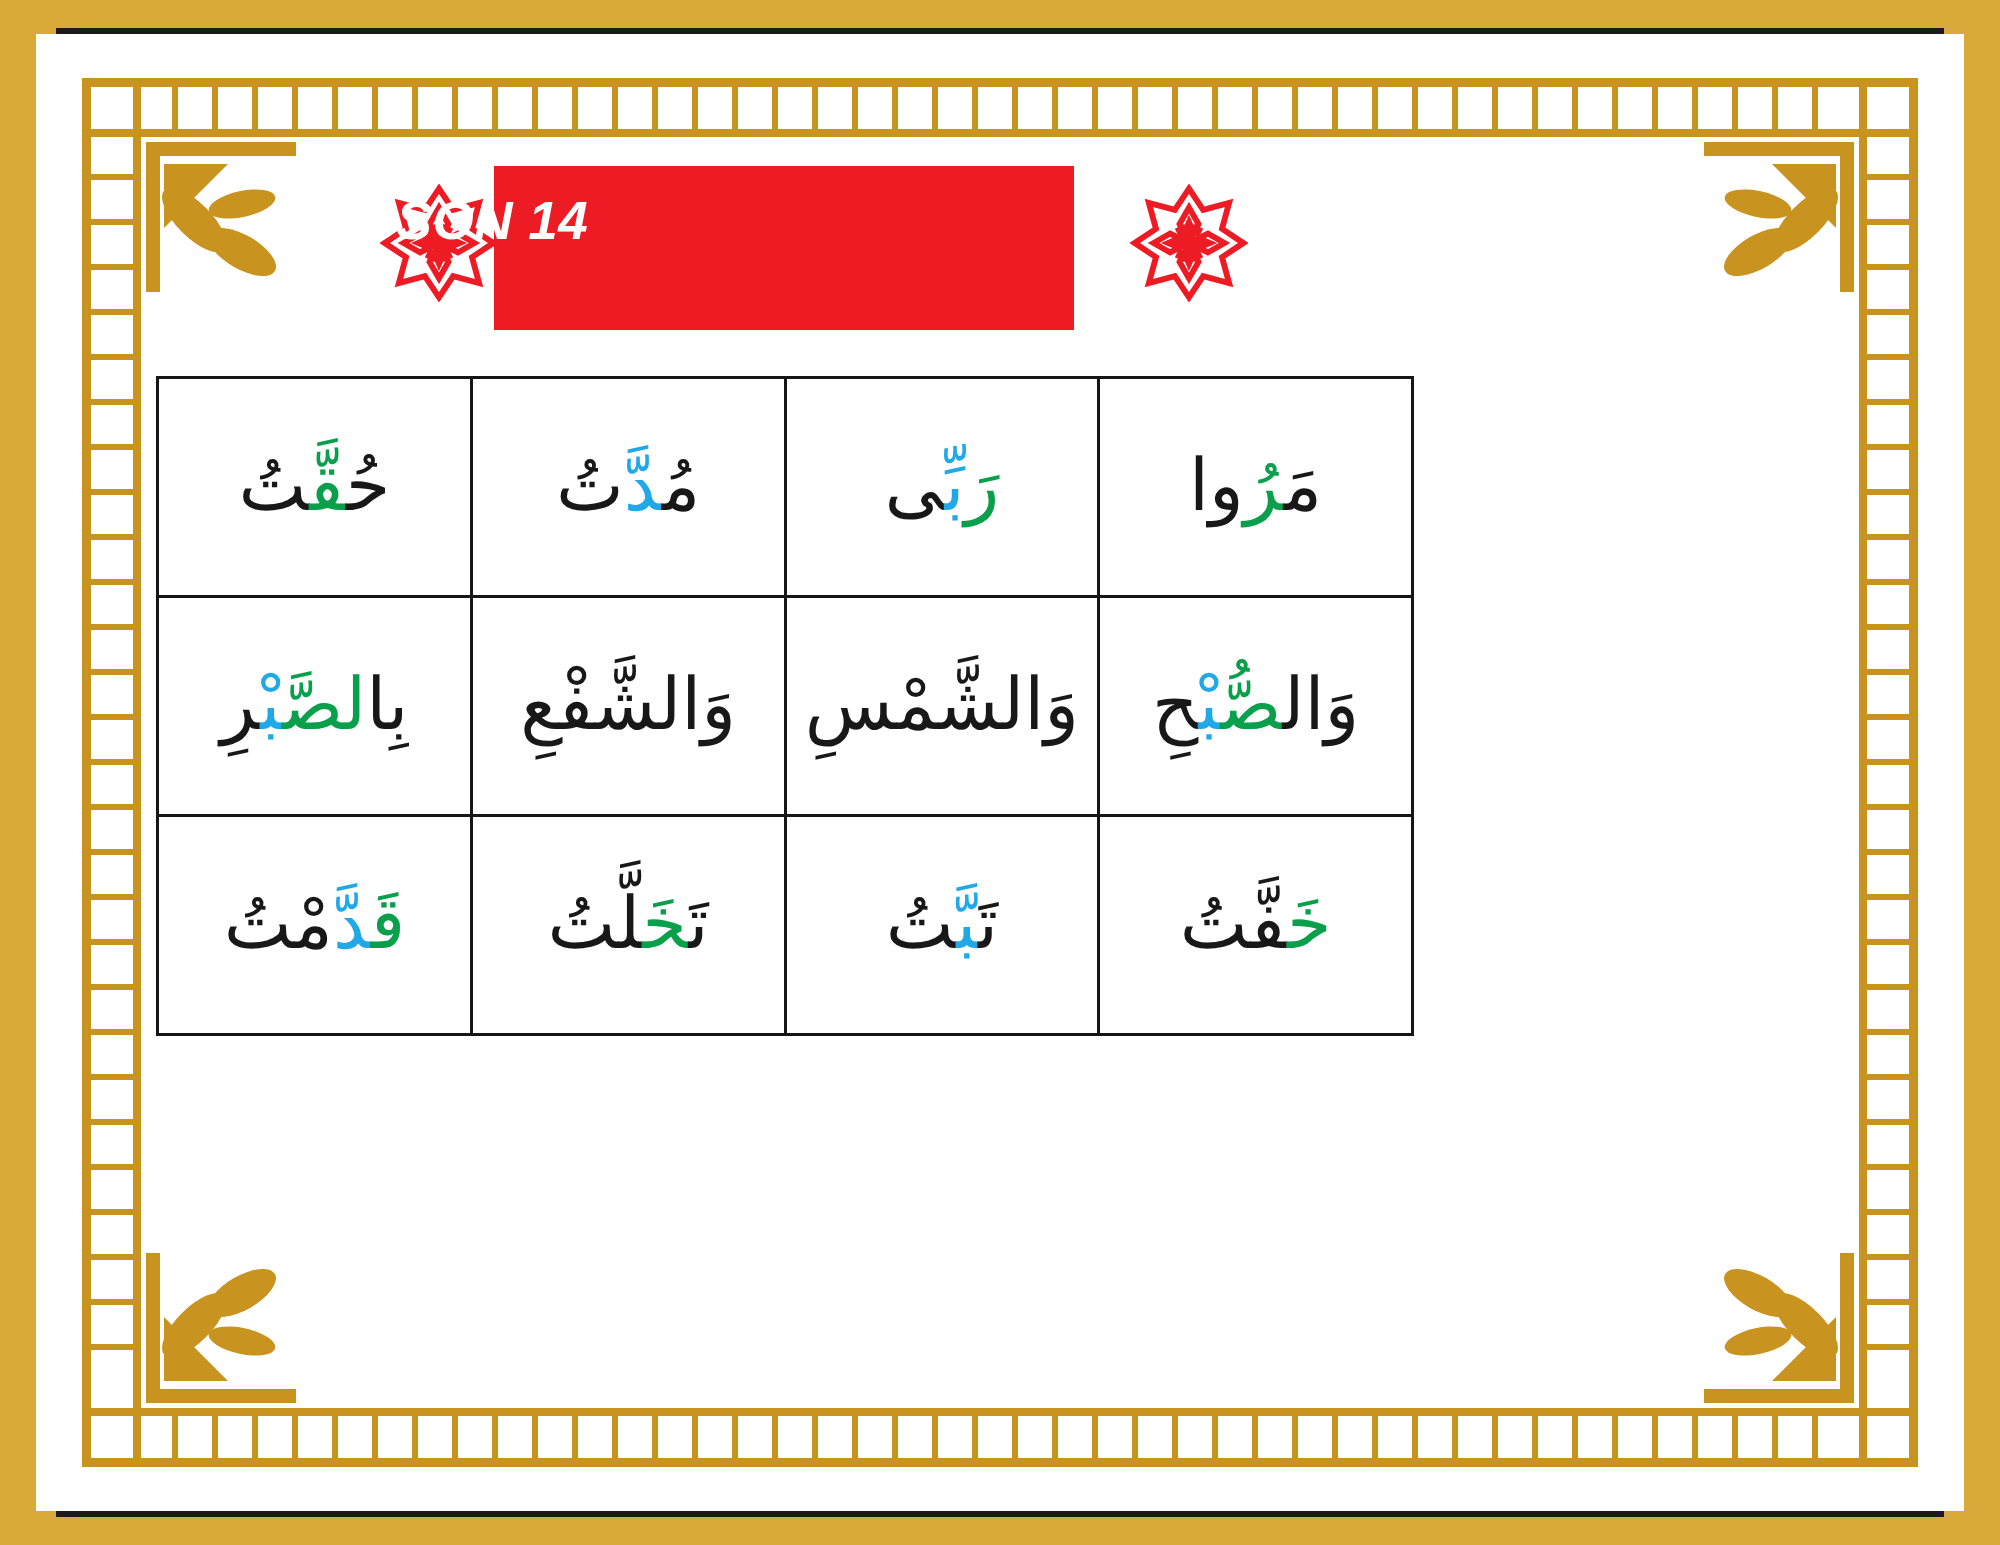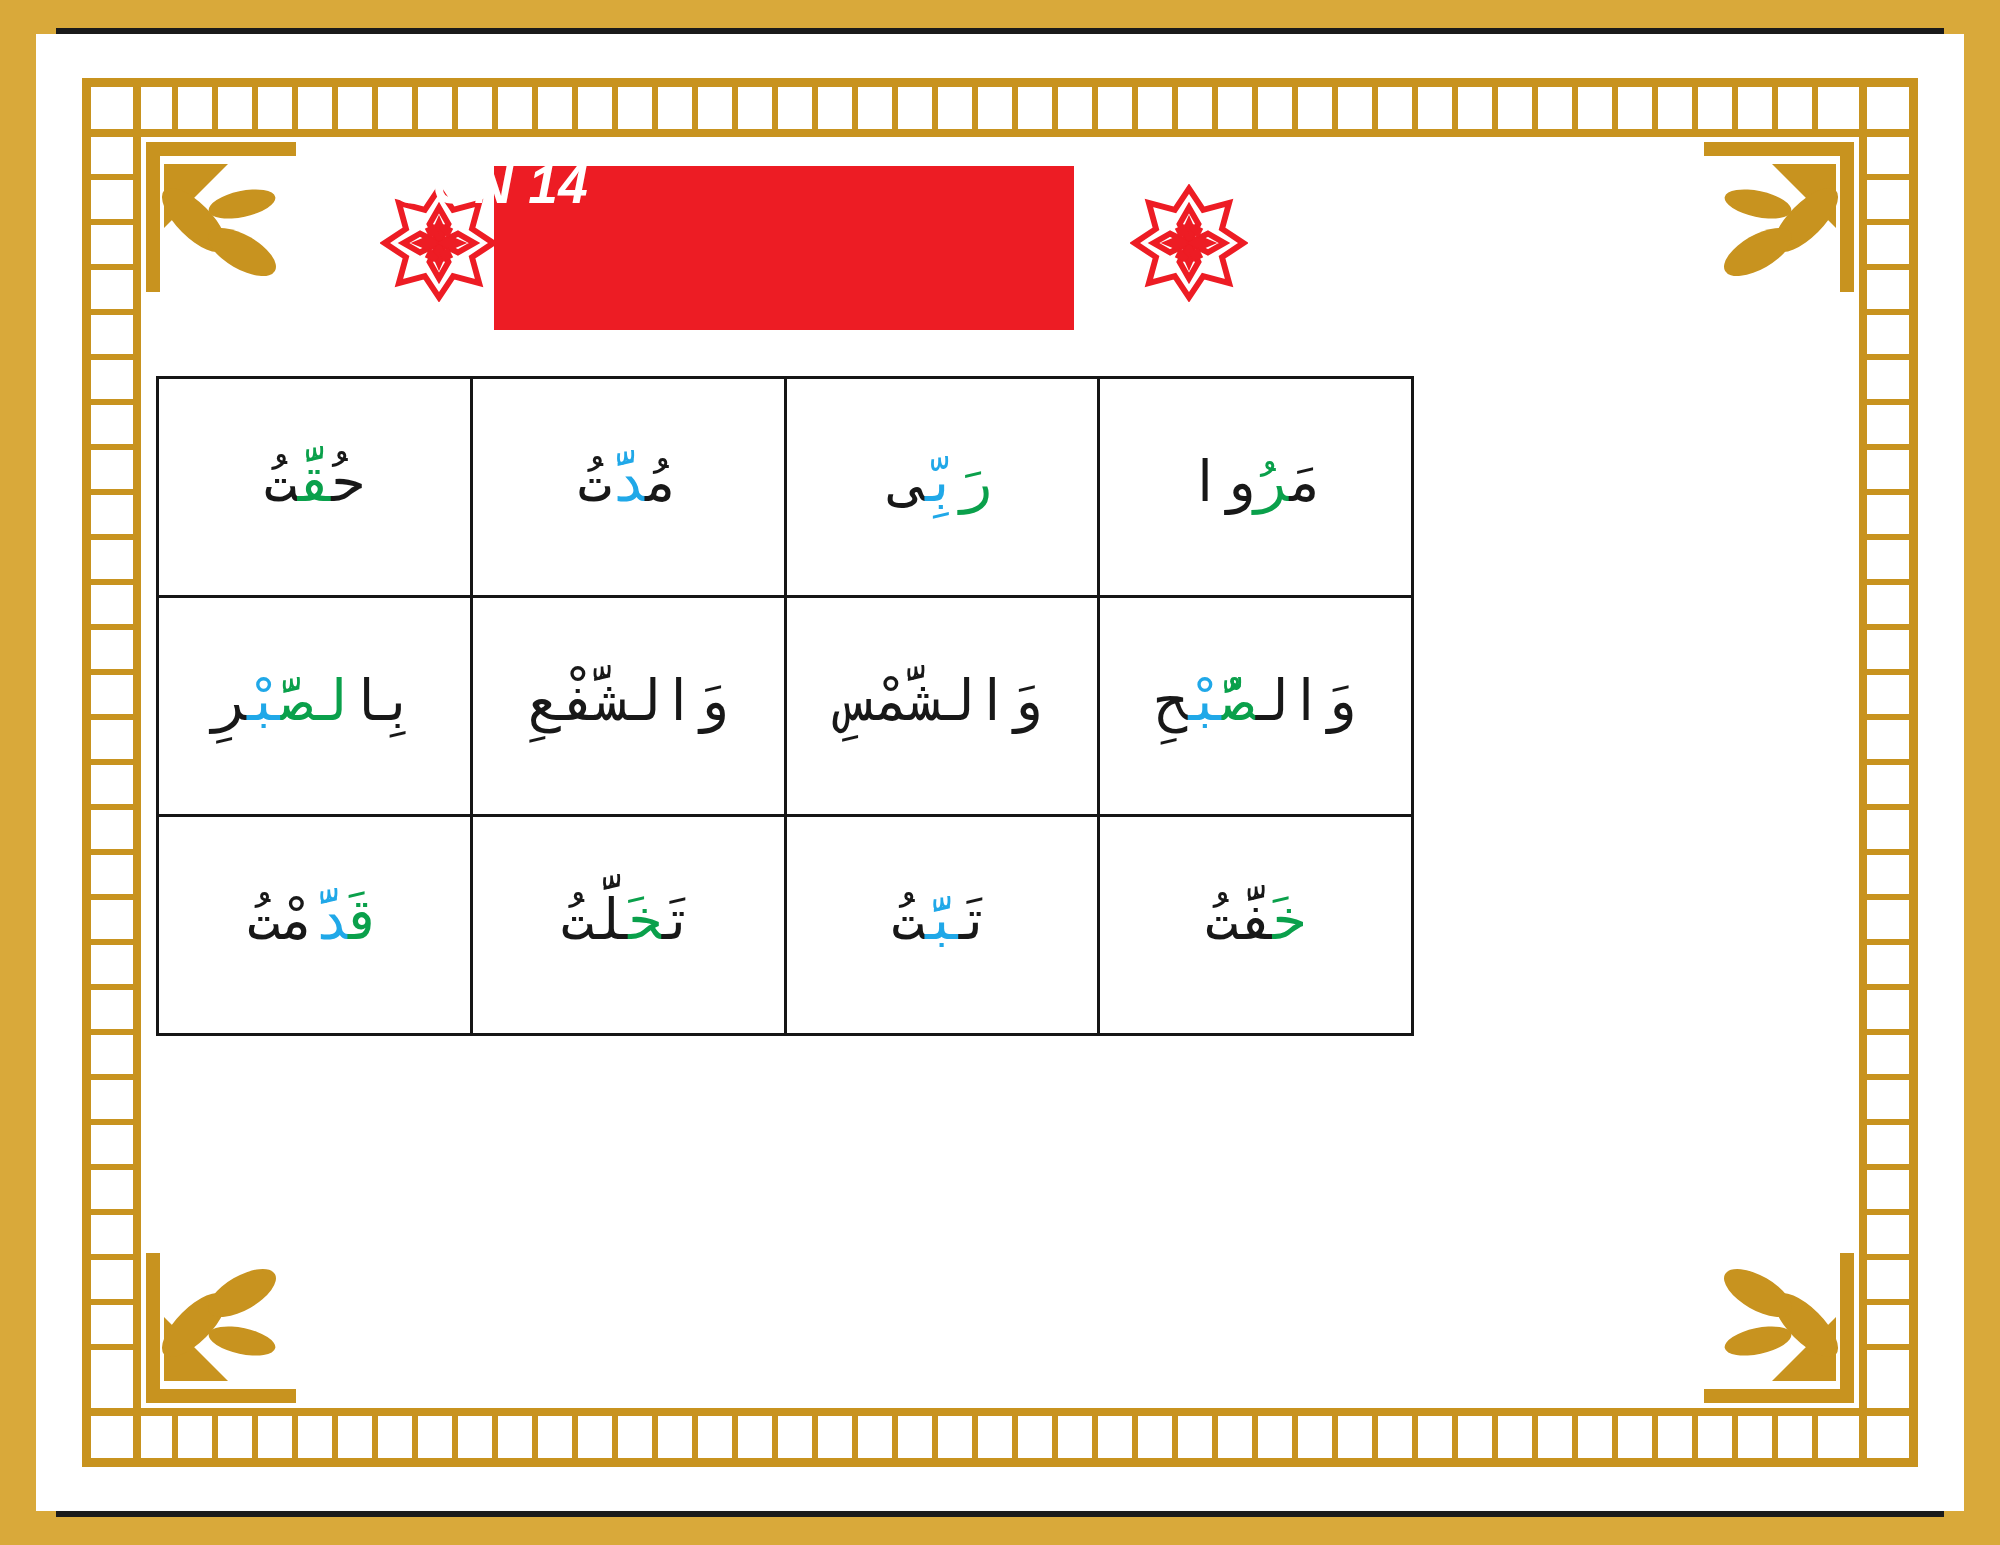--- a/index.html
+++ b/index.html
@@ -94,21 +94,21 @@
     font-style: italic;
     font-weight: bold;
     font-size: 53px;
     line-height: 62px;
     letter-spacing: 0.5px;
     white-space: nowrap;
     text-align: left;
     padding-left: 42px;
     box-sizing: border-box;
   }
-  #title-line-1 { padding-left: 130px; }
+  #title-line-1 { padding-left: 130px; margin-top: 36px; }
   #title-line-2 { padding-left: 0px; }
 
   
   #word-table {
     position: absolute;
     left: 36px;
     top: 286px;
     width: 1258px;
     border-collapse: collapse;
     table-layout: fixed;
@@ -116,22 +116,22 @@
   #word-table td {
     border: 3px solid #161616;
     height: 216px;
     width: 25%;
     text-align: center;
     vertical-align: middle;
     padding: 0;
   }
   .word {
     direction: rtl;
-    font-family: Liberation Mono, monospace;
-    font-size: 56px;
+    font-family: Liberation Serif, serif;
+    font-size: 72px;
     line-height: 1.35;
     color: #181818;
     white-space: nowrap;
   }
   .g { color: #0AA04B; }   
   .b { color: #20A8E8; }   
 </style>
 </head>
 <body>
 

